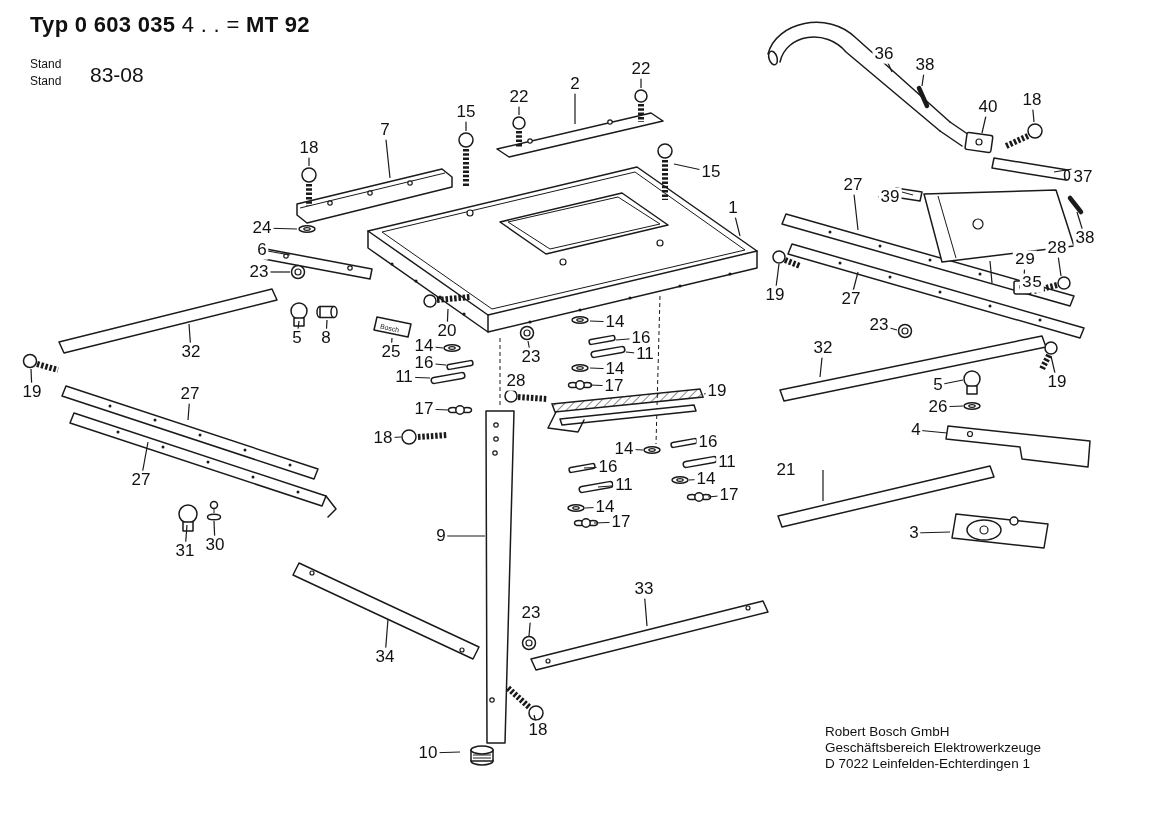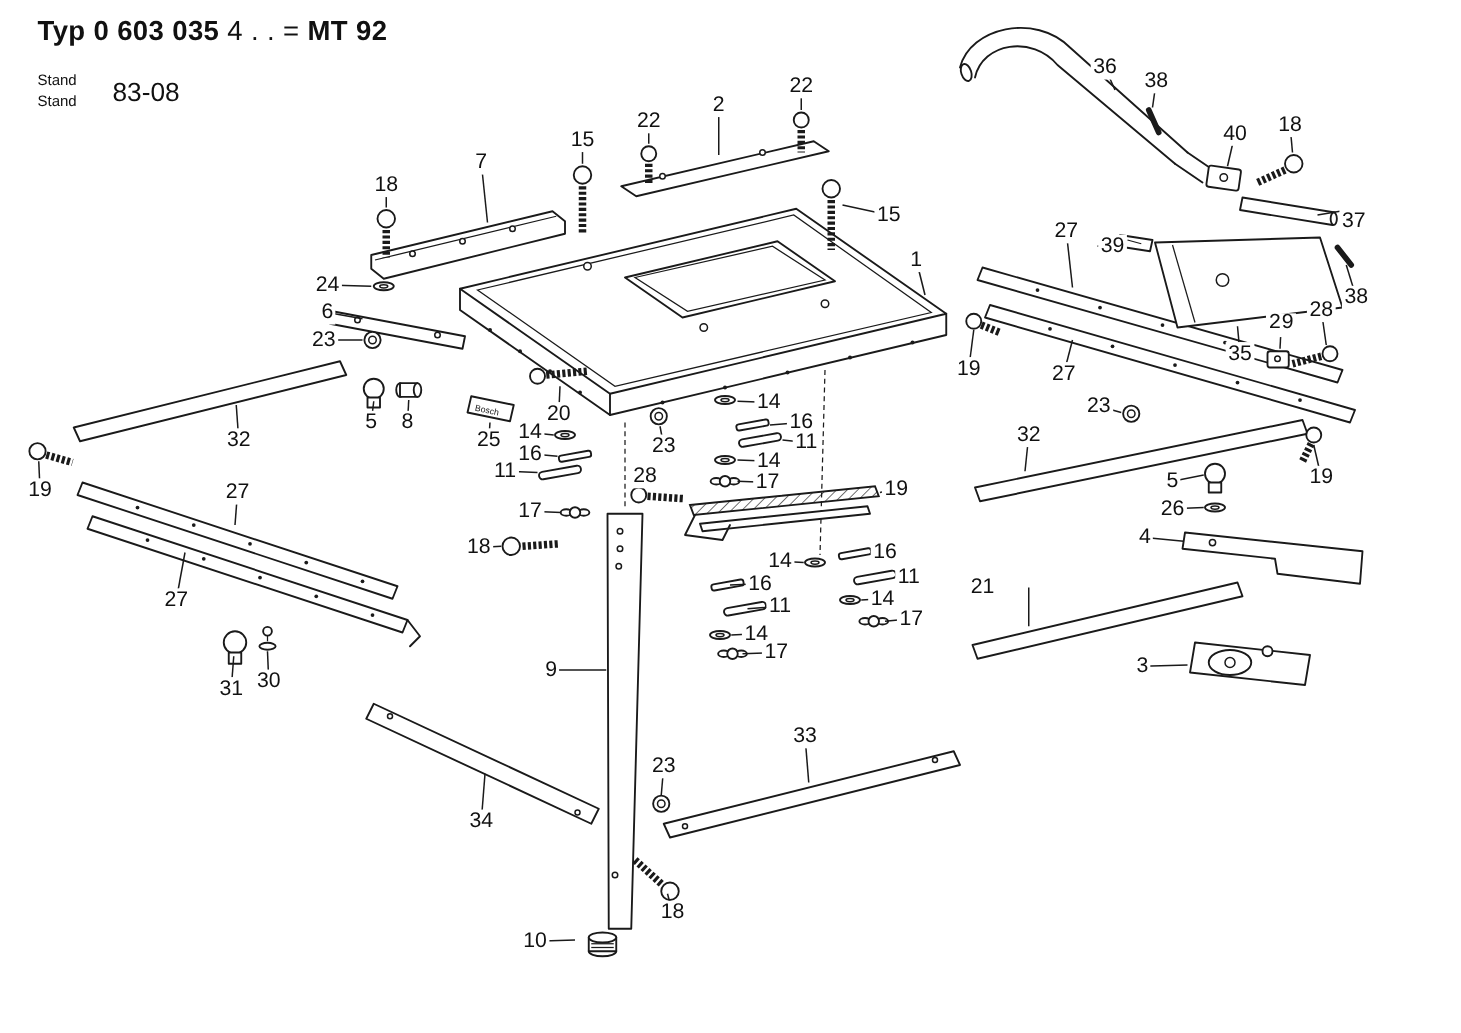--- a/index.html
+++ b/index.html
@@ -429,21 +429,21 @@
       <div class="part-label" style="left: 853px; top: 185px;">27</div>
       <div class="part-label" style="left: 890px; top: 197px;">39</div>
       <div class="part-label" style="left: 1085px; top: 238px;">38</div>
       <div class="part-label" style="left: 733px; top: 208px;">1</div>
       <div class="part-label" style="left: 711px; top: 172px;">15</div>
       <div class="part-label" style="left: 262px; top: 228px;">24</div>
       <div class="part-label" style="left: 262px; top: 250px;">6</div>
       <div class="part-label" style="left: 259px; top: 272px;">23</div>
       <div class="part-label" style="left: 1057px; top: 248px;">28</div>
       <div class="part-label" style="left: 1025px; top: 260px; font-family: Liberation Mono, monospace;">29</div>
-      <div class="part-label" style="left: 992px; top: 283px;">35</div>
+      <div class="part-label" style="left: 1032px; top: 283px; font-family: Liberation Mono, monospace;">35</div>
       <div class="part-label" style="left: 851px; top: 299px;">27</div>
       <div class="part-label" style="left: 775px; top: 295px;">19</div>
       <div class="part-label" style="left: 879px; top: 325px;">23</div>
       <div class="part-label" style="left: 191px; top: 352px;">32</div>
       <div class="part-label" style="left: 297px; top: 338px;">5</div>
       <div class="part-label" style="left: 326px; top: 338px;">8</div>
       <div class="part-label" style="left: 447px; top: 331px;">20</div>
       <div class="part-label" style="left: 391px; top: 352px;">25</div>
       <div class="part-label" style="left: 615px; top: 322px;">14</div>
       <div class="part-label" style="left: 641px; top: 338px;">16</div>
@@ -493,14 +493,19 @@
     <span class="reg">4 . .</span>
     <span class="reg">=</span>
     <span>MT 92</span>
   </div>
   <div class="stand-block">
     <div>Stand</div>
     <div>Stand</div>
   </div>
   <div class="issue-value">83-08</div>
 
+  <div class="company">
+    <div>Robert Bosch GmbH</div>
+    <div>Geschäftsbereich Elektrowerkzeuge</div>
+    <div>D 7022 Leinfelden-Echterdingen 1</div>
+  </div>
 
 </div>
 
 </body></html>

